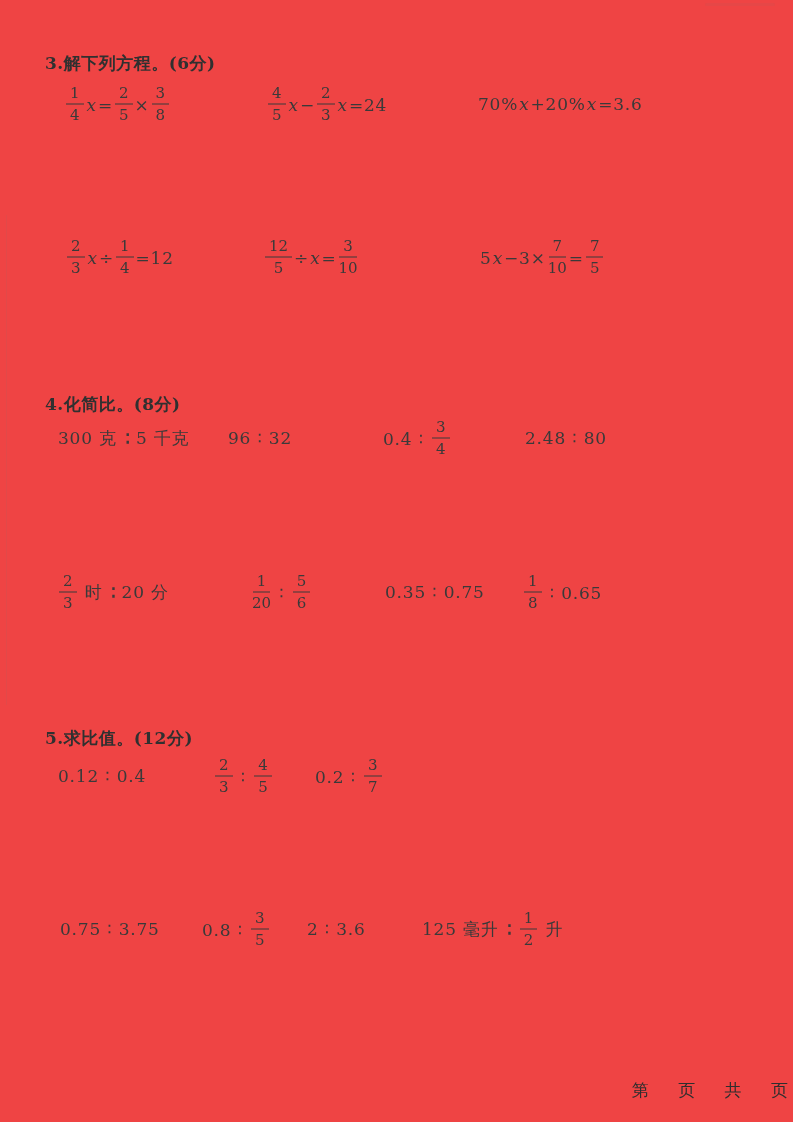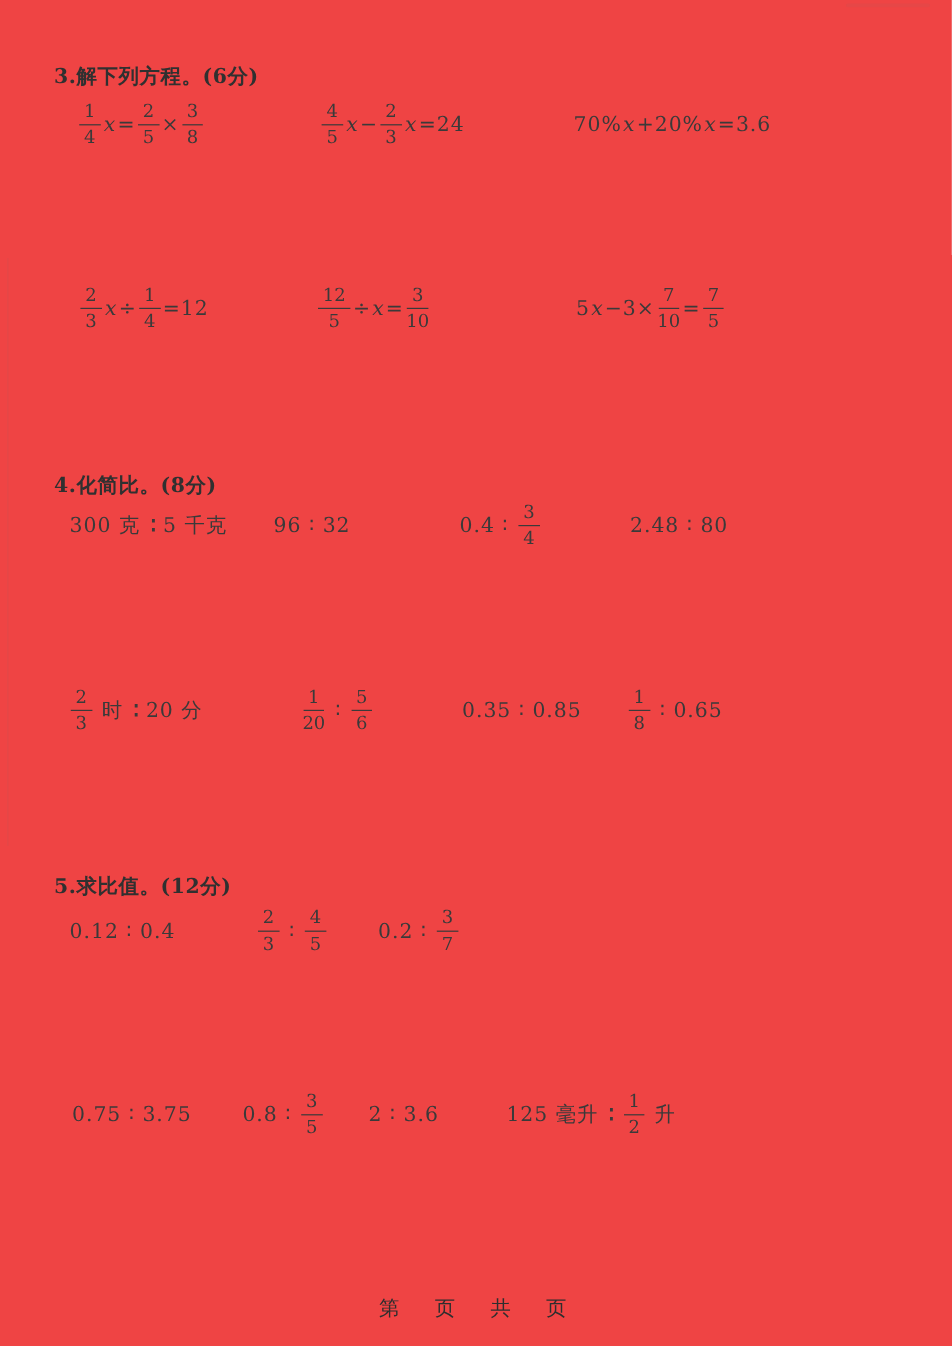--- a/index.html
+++ b/index.html
@@ -52,21 +52,21 @@
   }
   .frac .num {
     padding: 0 4px 3px;
     border-bottom: 1.5px solid #3a3a3a;
   }
   .frac .den { padding-top: 3px; }
   .footer {
     position: absolute;
     left: 0; right: 0;
     top: 1079px;
-    text-align: center;
+    text-align: right;
     font-family: "DejaVu Sans", sans-serif;
     font-size: 17px;
     color: #2e2e2e;
     letter-spacing: 5px;
     word-spacing: 14px;
     white-space: pre;
   }
   
   .artifact-left {
     position: absolute;
@@ -98,21 +98,21 @@
   <div class="mi" style="left:263px; top:257px"><span class="frac"><span class="num">12</span><span class="den">5</span></span><span class="t">÷</span><i class="var">x</i><span class="t">=</span><span class="frac"><span class="num">3</span><span class="den">10</span></span></div>
   <div class="mi" style="left:480px; top:257px"><span class="t">5</span><i class="var">x</i><span class="t">−3×</span><span class="frac"><span class="num">7</span><span class="den">10</span></span><span class="t">=</span><span class="frac"><span class="num">7</span><span class="den">5</span></span></div>
 
   <div class="sec-title" style="left:45px; top:393px">4.化简比。(8分)</div>
   <div class="mi" style="left:58px;  top:438px"><span class="t">300 克 ∶ 5 千克</span></div>
   <div class="mi" style="left:228px; top:438px"><span class="t">96 ∶ 32</span></div>
   <div class="mi" style="left:383px; top:438px"><span class="t">0.4 ∶ </span><span class="frac"><span class="num">3</span><span class="den">4</span></span></div>
   <div class="mi" style="left:525px; top:438px"><span class="t">2.48 ∶ 80</span></div>
   <div class="mi" style="left:57px;  top:592px"><span class="frac"><span class="num">2</span><span class="den">3</span></span><span class="t"> 时 ∶ 20 分</span></div>
   <div class="mi" style="left:250px; top:592px"><span class="frac"><span class="num">1</span><span class="den">20</span></span><span class="t"> ∶ </span><span class="frac"><span class="num">5</span><span class="den">6</span></span></div>
-  <div class="mi" style="left:385px; top:592px"><span class="t">0.35 ∶ 0.85</span></div>
+  <div class="mi" style="left:385px; top:592px"><span class="t">0.35 ∶ 0.75</span></div>
   <div class="mi" style="left:522px; top:592px"><span class="frac"><span class="num">1</span><span class="den">8</span></span><span class="t"> ∶ 0.65</span></div>
 
   <div class="sec-title" style="left:45px; top:727px">5.求比值。(12分)</div>
   <div class="mi" style="left:58px;  top:776px"><span class="t">0.12 ∶ 0.4</span></div>
   <div class="mi" style="left:213px; top:776px"><span class="frac"><span class="num">2</span><span class="den">3</span></span><span class="t"> ∶ </span><span class="frac"><span class="num">4</span><span class="den">5</span></span></div>
   <div class="mi" style="left:315px; top:776px"><span class="t">0.2 ∶ </span><span class="frac"><span class="num">3</span><span class="den">7</span></span></div>
   <div class="mi" style="left:60px;  top:929px"><span class="t">0.75 ∶ 3.75</span></div>
   <div class="mi" style="left:202px; top:929px"><span class="t">0.8 ∶ </span><span class="frac"><span class="num">3</span><span class="den">5</span></span></div>
   <div class="mi" style="left:307px; top:929px"><span class="t">2 ∶ 3.6</span></div>
   <div class="mi" style="left:422px; top:929px"><span class="t">125 毫升 ∶ </span><span class="frac"><span class="num">1</span><span class="den">2</span></span><span class="t"> 升</span></div>

